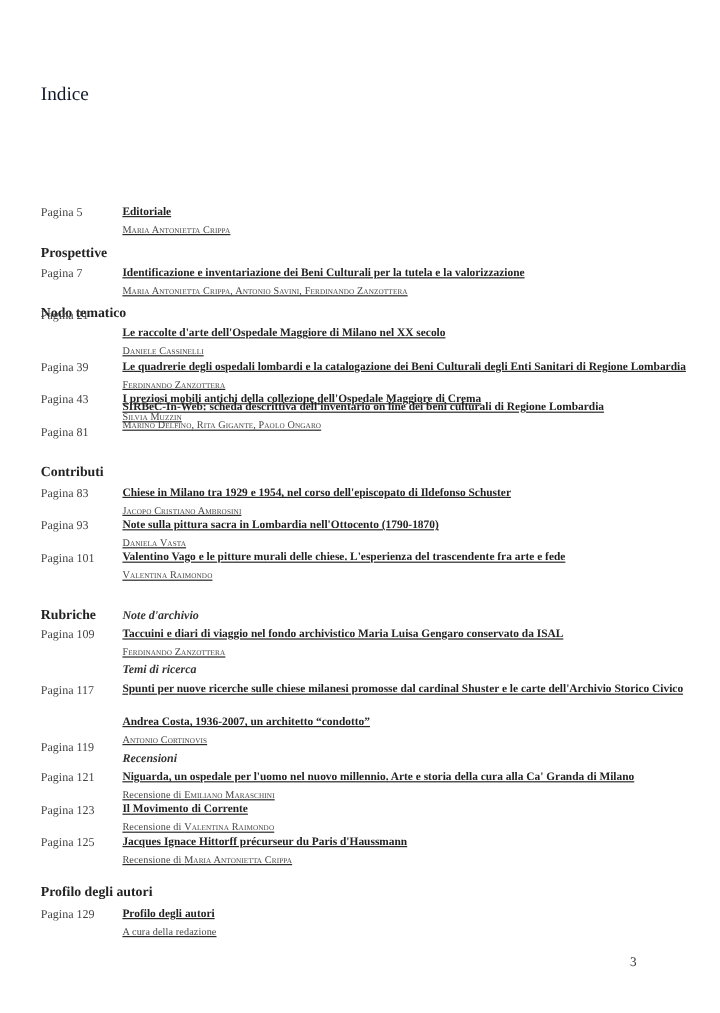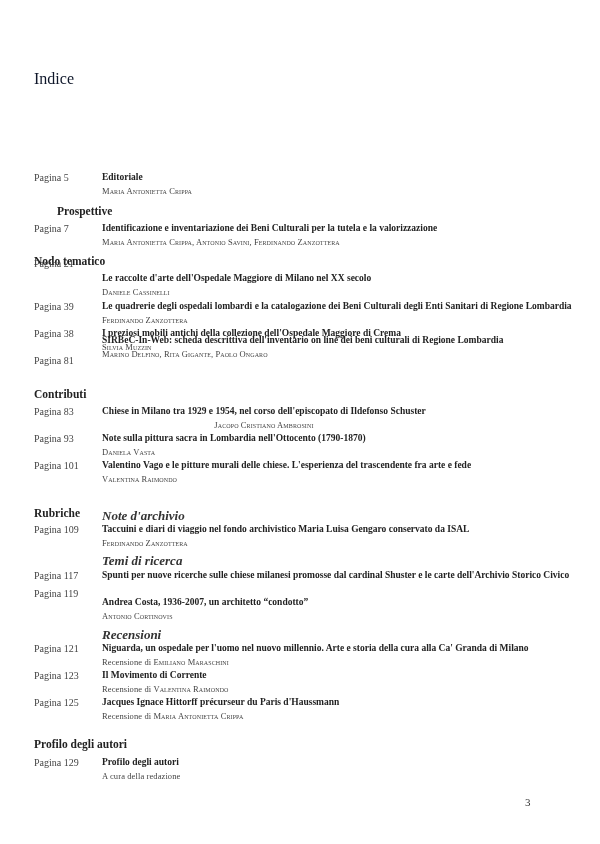--- a/index.html
+++ b/index.html
@@ -2,71 +2,71 @@
 <html><head>
 <meta charset="utf-8">
 <style>
   html, body { margin: 0; padding: 0; }
   body {
     width: 600px; height: 844px; background: #ffffff; position: relative; overflow: hidden;
     font-family: "Liberation Serif", "DejaVu Serif", serif; color: #2a2a2a;
   }
   .title { position: absolute; left: 34px; top: 70px; font-size: 16px; color: #0f172a; font-weight: normal; }
   .pg { position: absolute; left: 34px; font-size: 10px; color: #444; white-space: nowrap; }
-  .art { position: absolute; left: 102px; white-space: nowrap; }
+  .art { position: absolute; left: 102px; white-space: nowrap; text-decoration: underline; }
   .art .t { font-size: 9.5px; font-weight: bold; color: #222; display: block; line-height: 13px; }
   .art .a { font-size: 8.5px; font-variant: small-caps; color: #444; display: block; line-height: 14px; letter-spacing: 0.1px; }
   .art .a .pre { font-variant: normal; }
   .sec { position: absolute; left: 34px; font-size: 11.5px; font-weight: bold; color: #222; white-space: nowrap; }
-  .sub { position: absolute; left: 102px; font-size: 13px; font-style: italic; font-weight: bold; color: #333; white-space: nowrap; }
+  .sub { position: absolute; left: 102px; font-size: 10px; font-style: italic; font-weight: bold; color: #333; white-space: nowrap; }
   .pagenum { position: absolute; left: 525px; top: 796px; font-size: 11px; color: #333; }
 </style>
 </head>
 <body>
 
 <h1 class="title" style="margin:0;">Indice</h1>
 
 <div class="pg" style="top:172px;">Pagina 5</div>
 <div class="art" style="top:171px;">
   <span class="t">Editoriale</span>
   <span class="a"><span class="pre"></span><span>Maria Antonietta Crippa</span></span>
 </div>
 
-<div class="sec" style="top:205px;margin-left:23px;">Prospettive</div>
+<div class="sec" style="top:205px;">Prospettive</div>
 <div class="pg" style="top:223px;">Pagina 7</div>
 <div class="art" style="top:222px;">
   <span class="t">Identificazione e inventariazione dei Beni Culturali per la tutela e la valorizzazione</span>
   <span class="a"><span class="pre"></span><span>Maria Antonietta Crippa, Antonio Savini, Ferdinando Zanzottera</span></span>
 </div>
 
 <div class="sec" style="top:255px;">Nodo tematico</div>
 <div class="pg" style="top:258px;">Pagina 21</div>
 <div class="art" style="top:272px;">
   <span class="t">Le raccolte d'arte dell'Ospedale Maggiore di Milano nel XX secolo</span>
   <span class="a"><span class="pre"></span><span>Daniele Cassinelli</span></span>
 </div>
 <div class="pg" style="top:301px;">Pagina 39</div>
 <div class="art" style="top:300px;">
   <span class="t">Le quadrerie degli ospedali lombardi e la catalogazione dei Beni Culturali degli Enti Sanitari di Regione Lombardia</span>
   <span class="a"><span class="pre"></span><span>Ferdinando Zanzottera</span></span>
 </div>
-<div class="pg" style="top:328px;">Pagina 38</div>
+<div class="pg" style="top:328px;">Pagina 43</div>
 <div class="art" style="top:327px;">
   <span class="t">I preziosi mobili antichi della collezione dell'Ospedale Maggiore di Crema</span>
   <span class="a"><span class="pre"></span><span>Silvia Muzzin</span></span>
 </div>
 <div class="pg" style="top:355px;">Pagina 81</div>
 <div class="art" style="top:334px;">
   <span class="t">SIRBeC-In-Web: scheda descrittiva dell'inventario on line dei beni culturali di Regione Lombardia</span>
   <span class="a"><span class="pre"></span><span>Marino Delfino, Rita Gigante, Paolo Ongaro</span></span>
 </div>
 
 <div class="sec" style="top:388px;">Contributi</div>
 <div class="pg" style="top:406px;">Pagina 83</div>
-<div class="art" style="top:405px;text-align:center;">
+<div class="art" style="top:405px;">
   <span class="t">Chiese in Milano tra 1929 e 1954, nel corso dell'episcopato di Ildefonso Schuster</span>
   <span class="a"><span class="pre"></span><span>Jacopo Cristiano Ambrosini</span></span>
 </div>
 <div class="pg" style="top:433px;">Pagina 93</div>
 <div class="art" style="top:432px;">
   <span class="t">Note sulla pittura sacra in Lombardia nell'Ottocento (1790-1870)</span>
   <span class="a"><span class="pre"></span><span>Daniela Vasta</span></span>
 </div>
 <div class="pg" style="top:460px;">Pagina 101</div>
 <div class="art" style="top:459px;">
@@ -79,21 +79,21 @@
 <div class="pg" style="top:524px;">Pagina 109</div>
 <div class="art" style="top:523px;">
   <span class="t">Taccuini e diari di viaggio nel fondo archivistico Maria Luisa Gengaro conservato da ISAL</span>
   <span class="a"><span class="pre"></span><span>Ferdinando Zanzottera</span></span>
 </div>
 <div class="sub" style="top:553px;">Temi di ricerca</div>
 <div class="pg" style="top:570px;">Pagina 117</div>
 <div class="art" style="top:569px;">
   <span class="t">Spunti per nuove ricerche sulle chiese milanesi promosse dal cardinal Shuster e le carte dell'Archivio Storico Civico</span>
 </div>
-<div class="pg" style="top:588px;">Pagina 119</div>
+<div class="pg" style="top:618px;">Pagina 119</div>
 <div class="art" style="top:596px;">
   <span class="t">Andrea Costa, 1936-2007, un architetto “condotto”</span>
   <span class="a"><span class="pre"></span><span>Antonio Cortinovis</span></span>
 </div>
 <div class="sub" style="top:627px;">Recensioni</div>
 <div class="pg" style="top:643px;">Pagina 121</div>
 <div class="art" style="top:642px;">
   <span class="t">Niguarda, un ospedale per l'uomo nel nuovo millennio. Arte e storia della cura alla Ca' Granda di Milano</span>
   <span class="a"><span class="pre">Recensione di </span><span>Emiliano Maraschini</span></span>
 </div>

